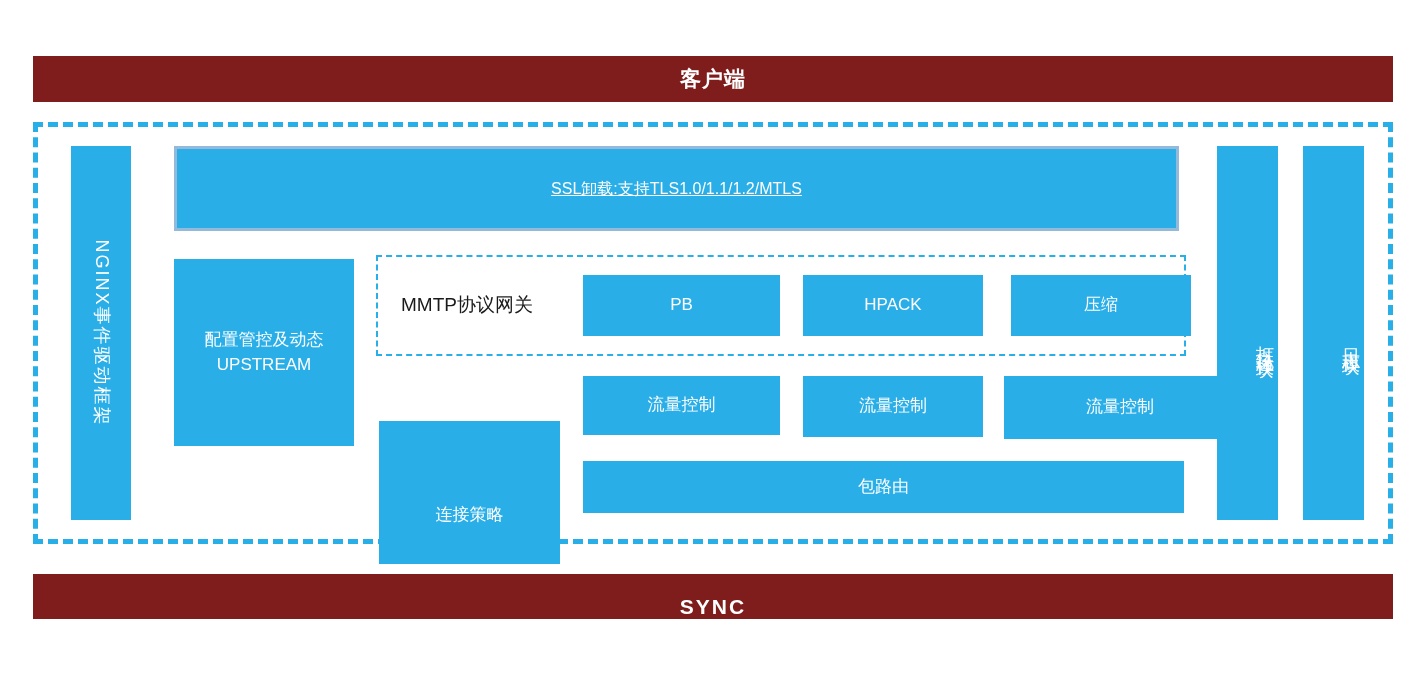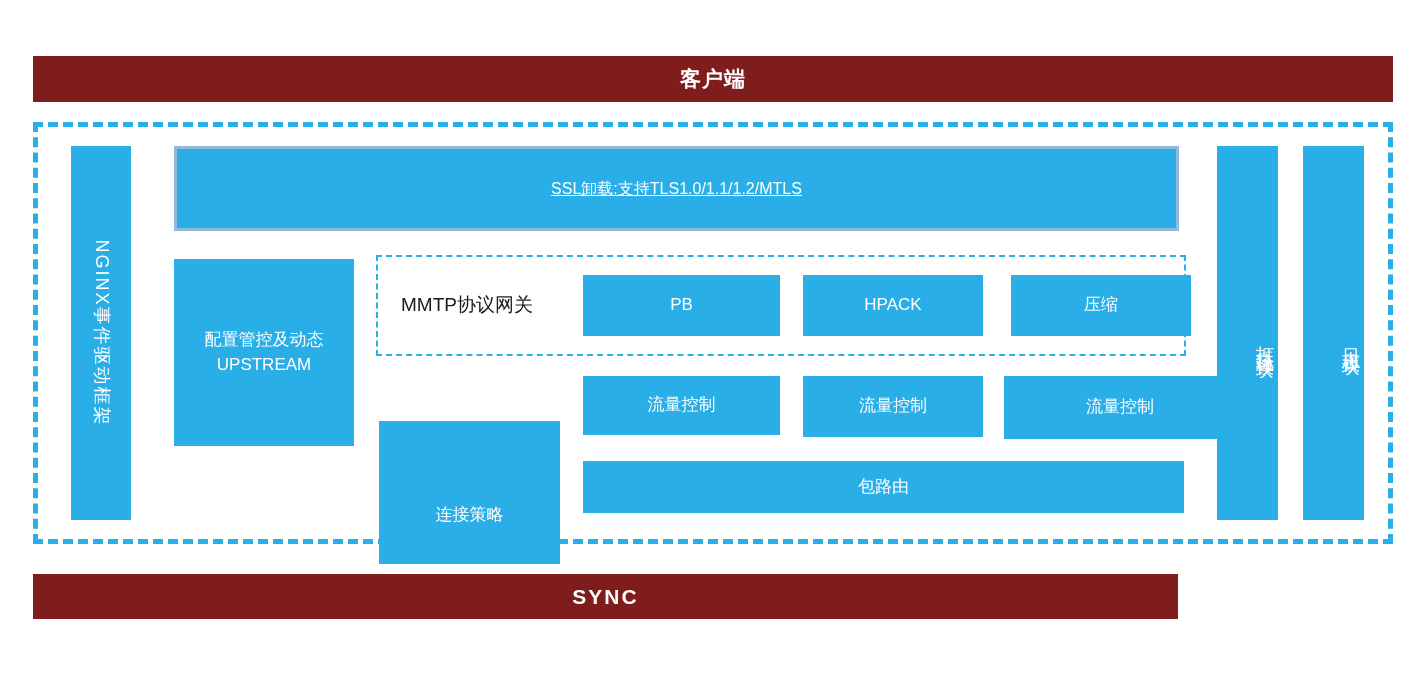--- a/index.html
+++ b/index.html
@@ -171,17 +171,17 @@
   </div>
 
   <div class="box vbox" style="left:1217px; top:146px; width:61px; height:374px;">
     <span>打点统计模块</span>
   </div>
 
   <div class="box vbox" style="left:1303px; top:146px; width:61px; height:374px;">
     <span>日志模块</span>
   </div>
 
-  <div class="banner sync" style="left:33px; top:574px; width:1145px; height:45px;">
+  <div class="banner sync" style="left:33px; top:574px; width:1360px; height:45px;align-items:flex-end;">
     <span>SYNC</span>
   </div>
 
 </div>
 
 </body></html>

